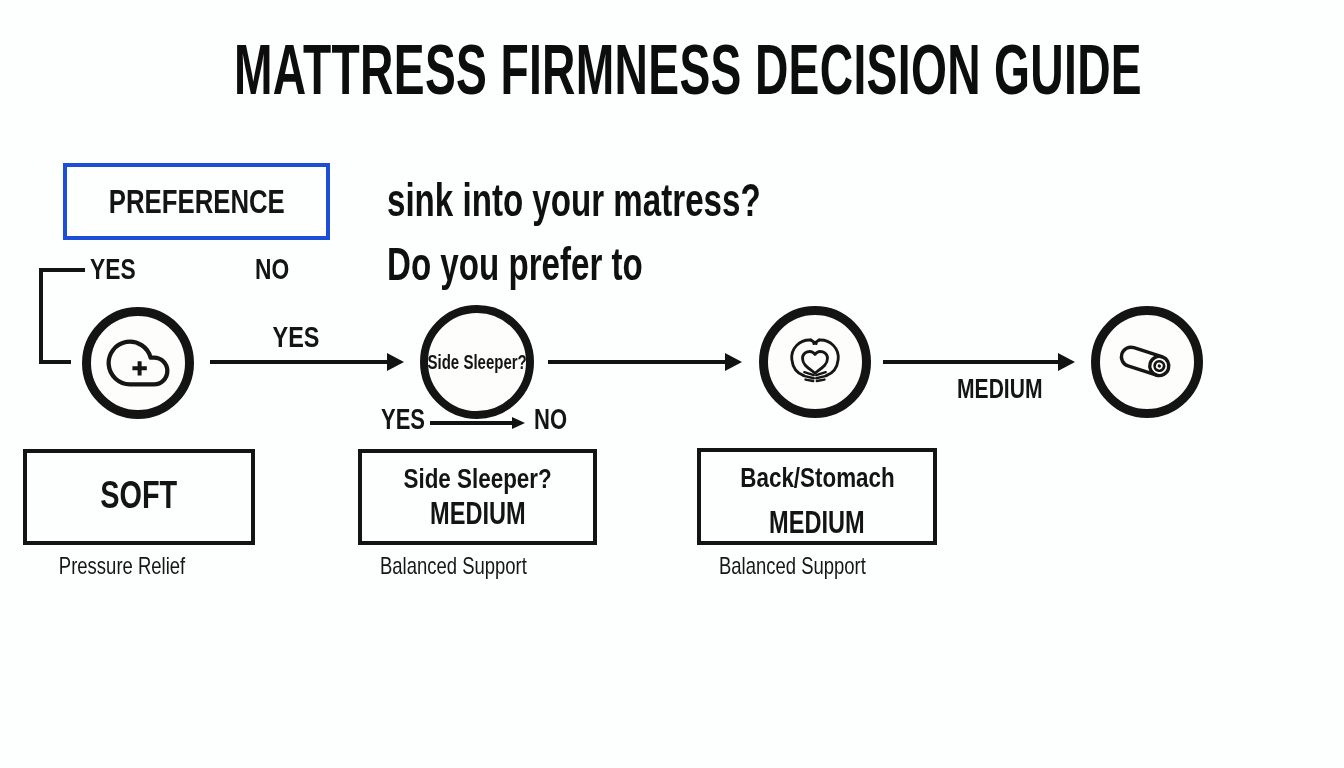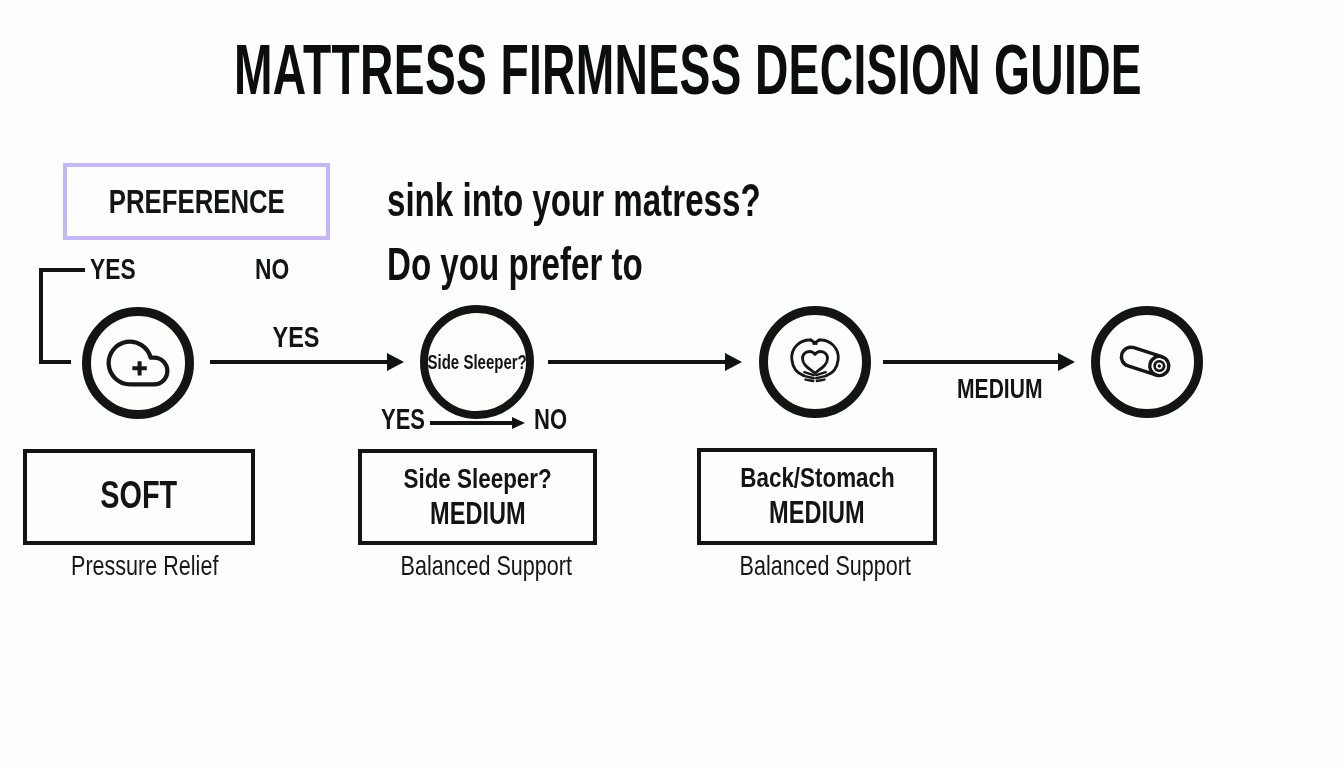--- a/index.html
+++ b/index.html
@@ -18,21 +18,21 @@
   .title {
     position:absolute; left:0; right:0; top:28px; height:84px;
     text-align:center; line-height:84px;
     font-weight:700; font-size:70px; color:#0d0d0d;
   }
   .title .cond { transform:scaleX(0.66); letter-spacing:0.5px; }
 
   
   .pref-box {
     position:absolute; left:63px; top:163px; width:267px; height:77px;
-    border:4px solid #c4b5fd; background:transparent;
+    border:4px solid #1d4ed8; background:transparent;
     display:flex; align-items:center; justify-content:center;
     font-weight:700; font-size:33px;
   }
   .pref-box .cond { transform:scaleX(0.78); }
 
   
   .question { position:absolute; left:387px; top:168px; font-weight:700; font-size:46px; color:#101010; }
   .question .qline { height:64px; line-height:64px; }
   .question .cond { transform-origin:left center; transform:scaleX(0.72); }
 
@@ -85,24 +85,24 @@
   }
   .obox .l1 .cond, .obox .l2 .cond { transform:scaleX(0.76); }
   .obox.single { padding-top:22px; }
   .obox.single .l1 { font-weight:700; font-size:38px; line-height:40px; }
   .obox.double { padding-top:9px; }
   .obox.double .l1 { font-weight:700; font-size:28px; line-height:33px; }
   .obox.double .l1 .cond { transform:scaleX(0.80); }
   .obox.double .l2 { font-weight:700; font-size:31px; line-height:37px; }
   .o1 { left:23px;  width:232px; }
   .o2 { left:358px; width:239px; }
-  .o3 { left:697px; width:240px; top:448px; height:97px; }
+  .o3 { left:697px; width:240px; top:448px; height:97px;justify-content:space-between; }
   .o4 { left:1033px; width:234px; }
 
-  .cap { position:absolute; top:551px; height:30px; line-height:30px; font-weight:500; font-size:28px; text-align:right; color:#161616; }
+  .cap { position:absolute; top:551px; height:30px; line-height:30px; font-weight:500; font-size:24px; text-align:left; color:#161616; }
   .cap .cond { transform:scaleX(0.77); }
   .c1 { left:40px;  width:200px; }
   .c2 { left:358px; width:240px; }
   .c3 { left:697px; width:240px; }
   .c4 { left:1026px; width:240px; }
 </style>
 </head>
 <body>
 
 <div class="stage">

